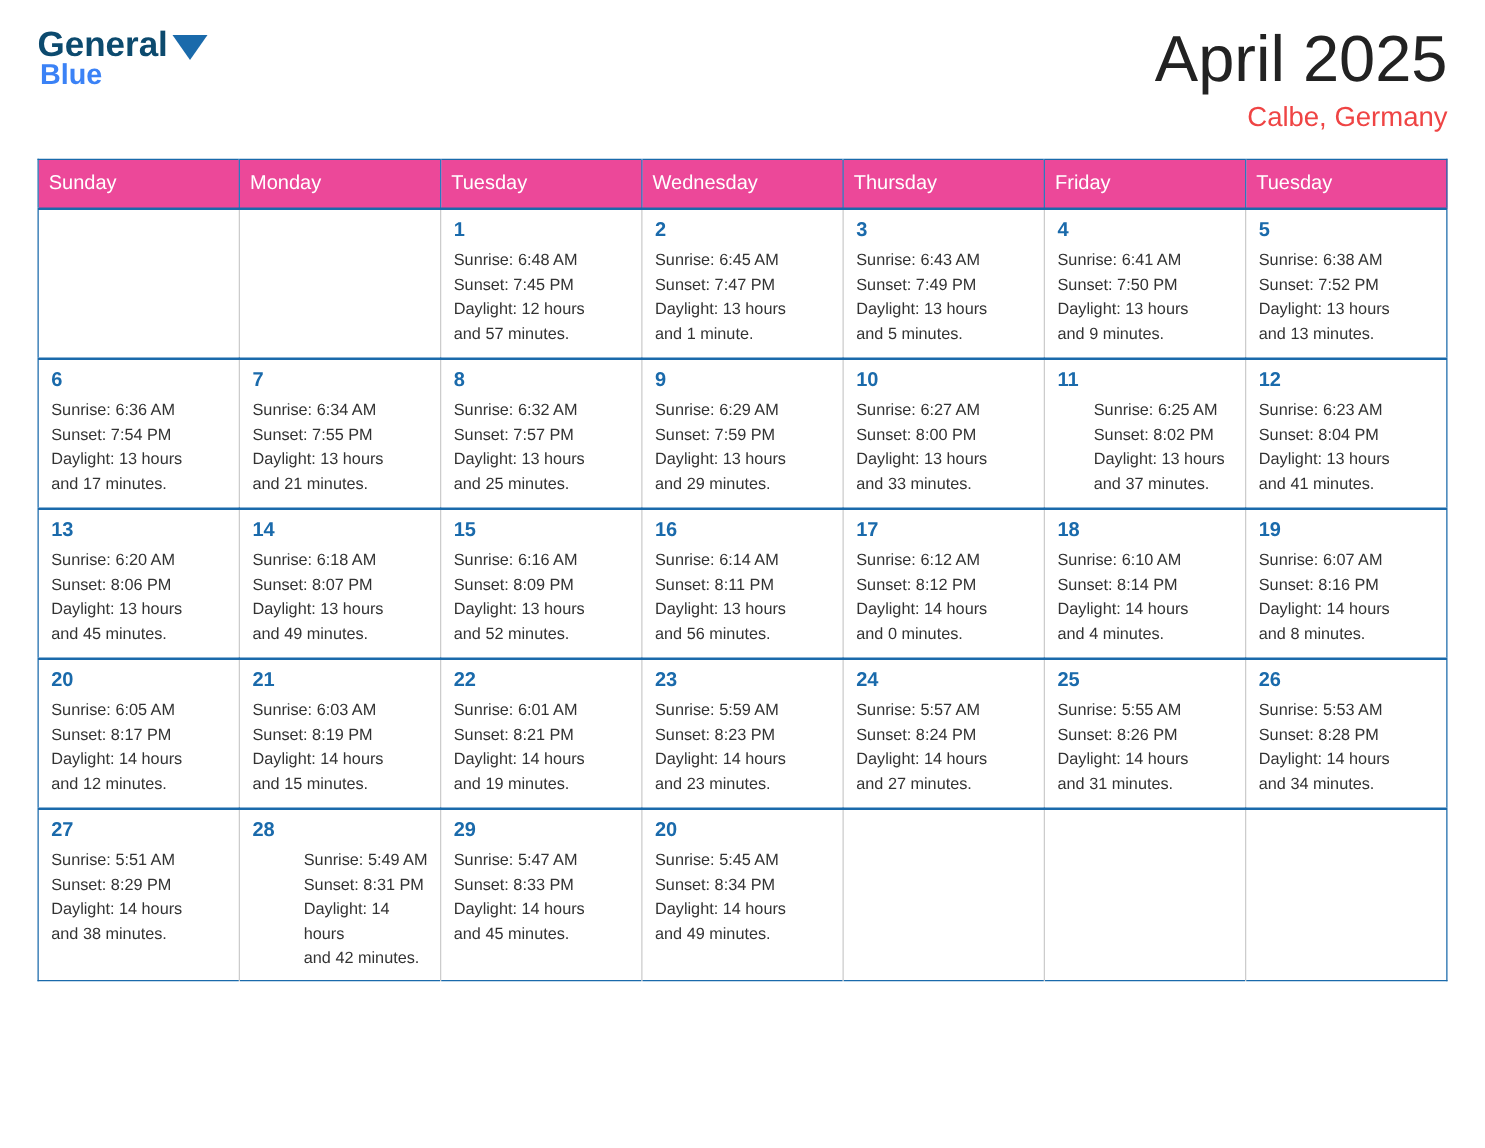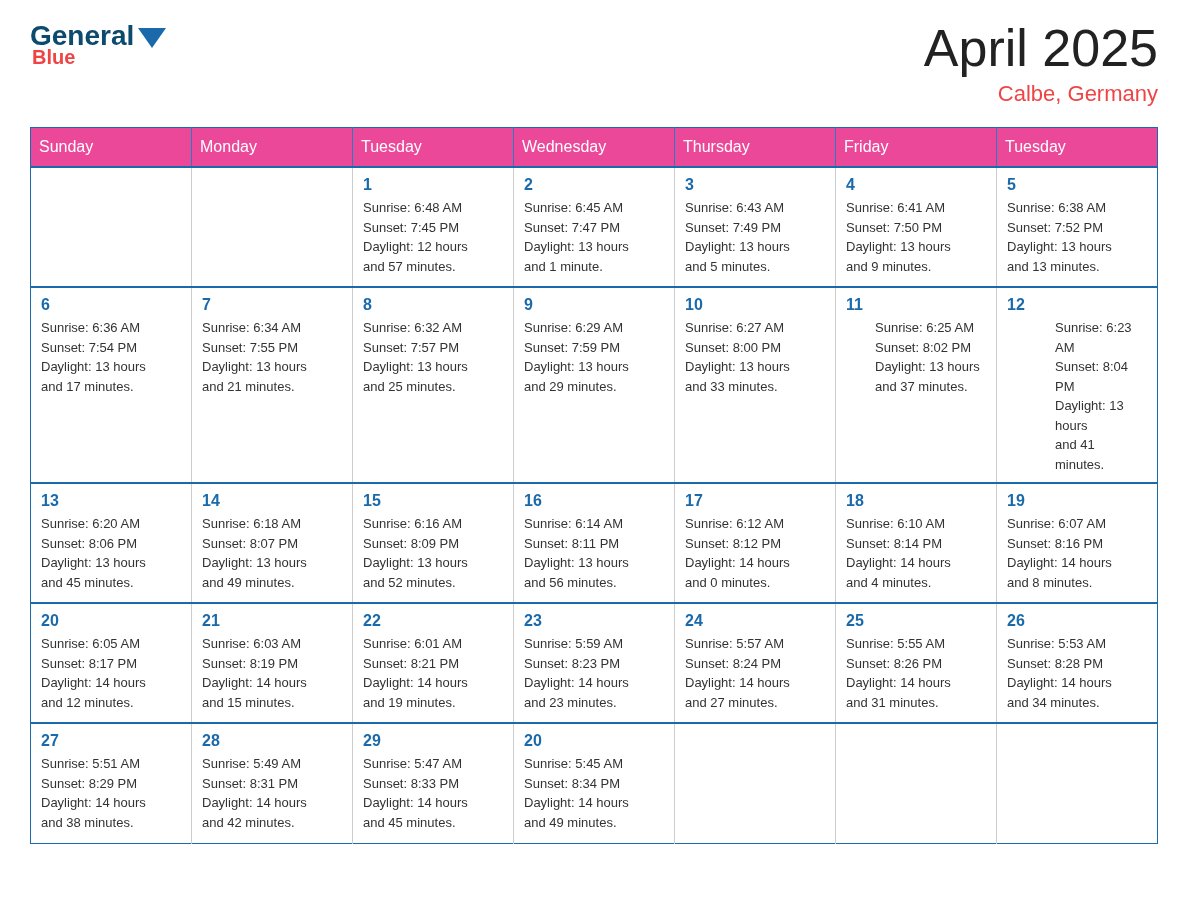--- a/index.html
+++ b/index.html
@@ -33,22 +33,22 @@
       width: 0;
       height: 0;
       border-left: 14px solid transparent;
       border-right: 14px solid transparent;
       border-top: 20px solid #1a6aab;
       display: inline-block;
       margin-left: 4px;
       margin-top: 4px;
     }
     .logo-blue {
-      color: #ef4444;
-      font-size: 20px;
+      color: #3b82f6;
+      font-size: 23px;
       font-weight: bold;
       margin-top: -6px;
       padding-left: 2px;
     }
     .title-block {
       text-align: right;
     }
     .month-year {
       font-size: 52px;
       font-weight: normal;
@@ -220,21 +220,21 @@
         </td>
         <td>
           <span class="day-num">11</span>
           <div class="day-info" style="white-space: pre-line; margin-left: 29px;">Sunrise: 6:25 AM
 Sunset: 8:02 PM
 Daylight: 13 hours
 and 37 minutes.</div>
         </td>
         <td>
           <span class="day-num">12</span>
-          <div class="day-info" style="white-space: pre-line; margin-left: 48px;">Sunrise: 6:23 AM
+          <div class="day-info" style="white-space: pre-line;">Sunrise: 6:23 AM
 Sunset: 8:04 PM
 Daylight: 13 hours
 and 41 minutes.</div>
         </td>
       </tr>
       <tr>
         <td>
           <span class="day-num">13</span>
           <div class="day-info" style="white-space: pre-line;">Sunrise: 6:20 AM
 Sunset: 8:06 PM
@@ -338,21 +338,21 @@
       <tr>
         <td>
           <span class="day-num">27</span>
           <div class="day-info" style="white-space: pre-line;">Sunrise: 5:51 AM
 Sunset: 8:29 PM
 Daylight: 14 hours
 and 38 minutes.</div>
         </td>
         <td>
           <span class="day-num">28</span>
-          <div class="day-info" style="white-space: pre-line;">Sunrise: 5:49 AM
+          <div class="day-info" style="white-space: pre-line; margin-left: 41px;">Sunrise: 5:49 AM
 Sunset: 8:31 PM
 Daylight: 14 hours
 and 42 minutes.</div>
         </td>
         <td>
           <span class="day-num">29</span>
           <div class="day-info" style="white-space: pre-line;">Sunrise: 5:47 AM
 Sunset: 8:33 PM
 Daylight: 14 hours
 and 45 minutes.</div>

